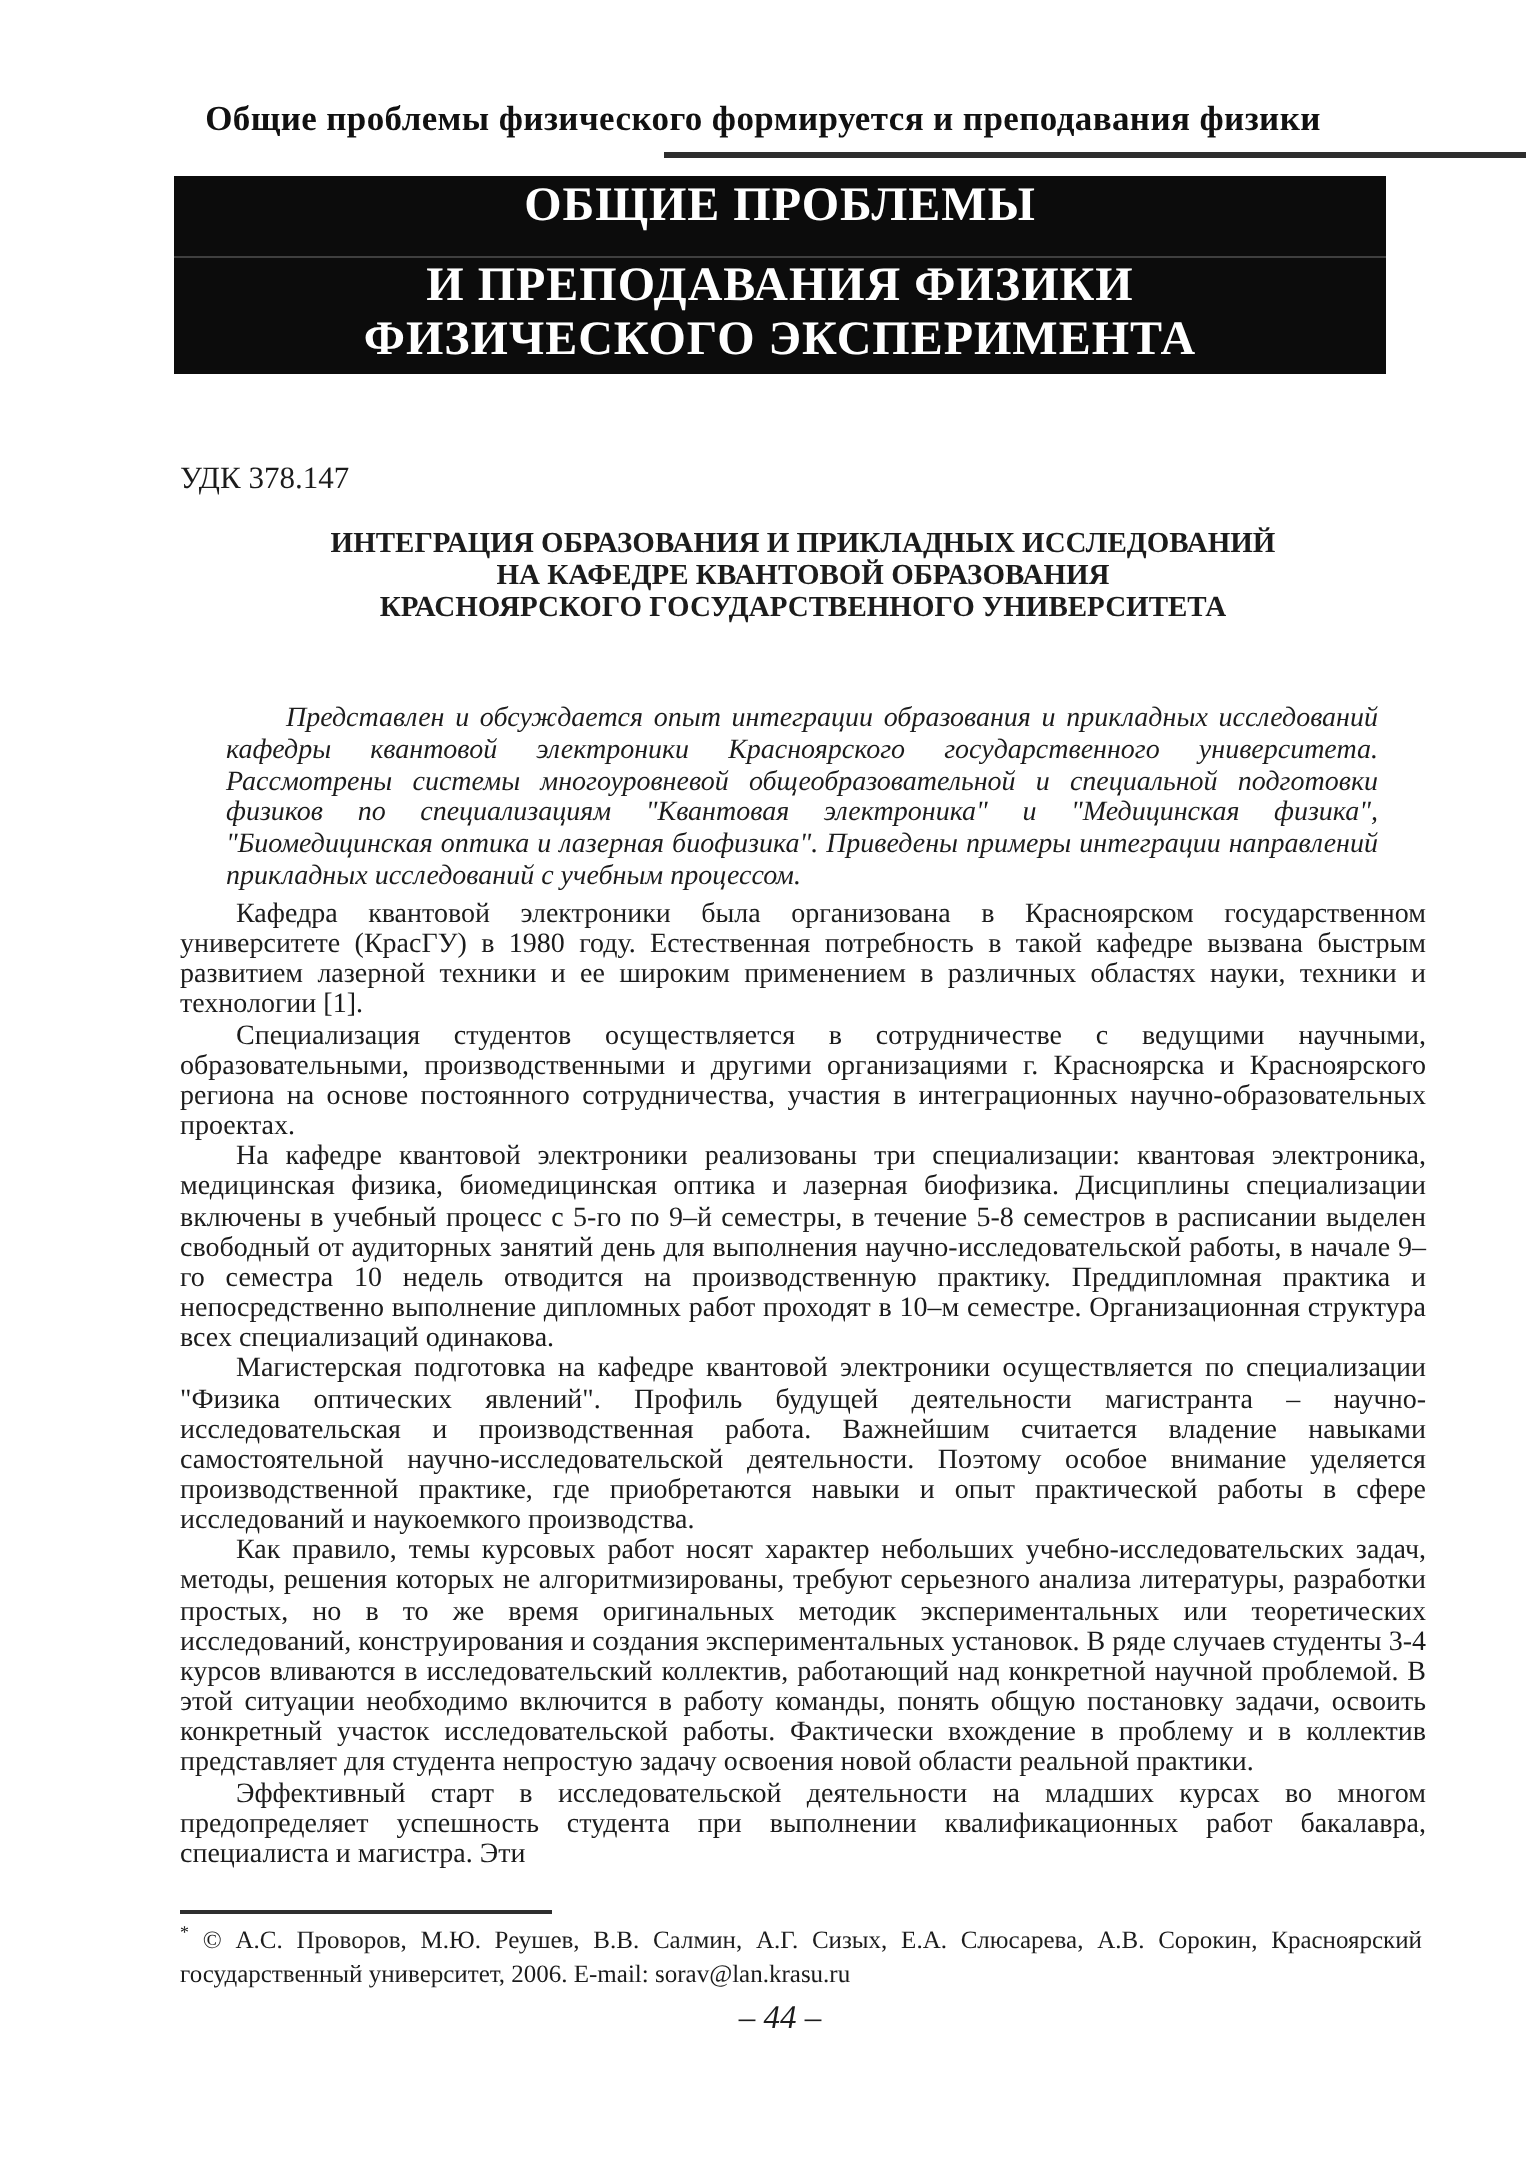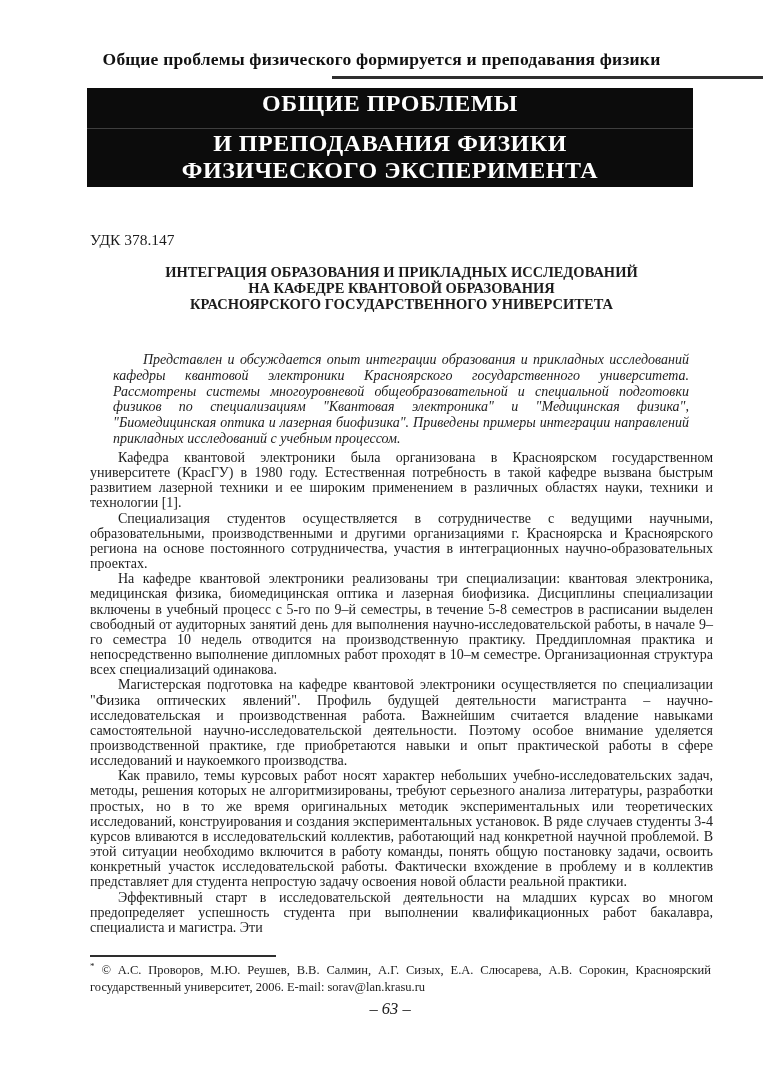--- a/index.html
+++ b/index.html
@@ -195,15 +195,15 @@
     <p>Эффективный старт в исследовательской деятельности на младших курсах во многом предопределяет успешность студента при выполнении квалификационных работ бакалавра, специалиста и магистра. Эти</p>
   </div>
 
   <div class="footnote-rule"></div>
 
   <div class="footnote">
     <sup>*</sup>
     <span>© А.С. Проворов, М.Ю. Реушев, В.В. Салмин, А.Г. Сизых, Е.А. Слюсарева, А.В. Сорокин, Красноярский государственный университет, 2006. E-mail: sorav@lan.krasu.ru</span>
   </div>
 
-  <div class="page-number">– 63 –</div>
+  <div class="page-number">– 44 –</div>
 
 </div>
 
 </body></html>

